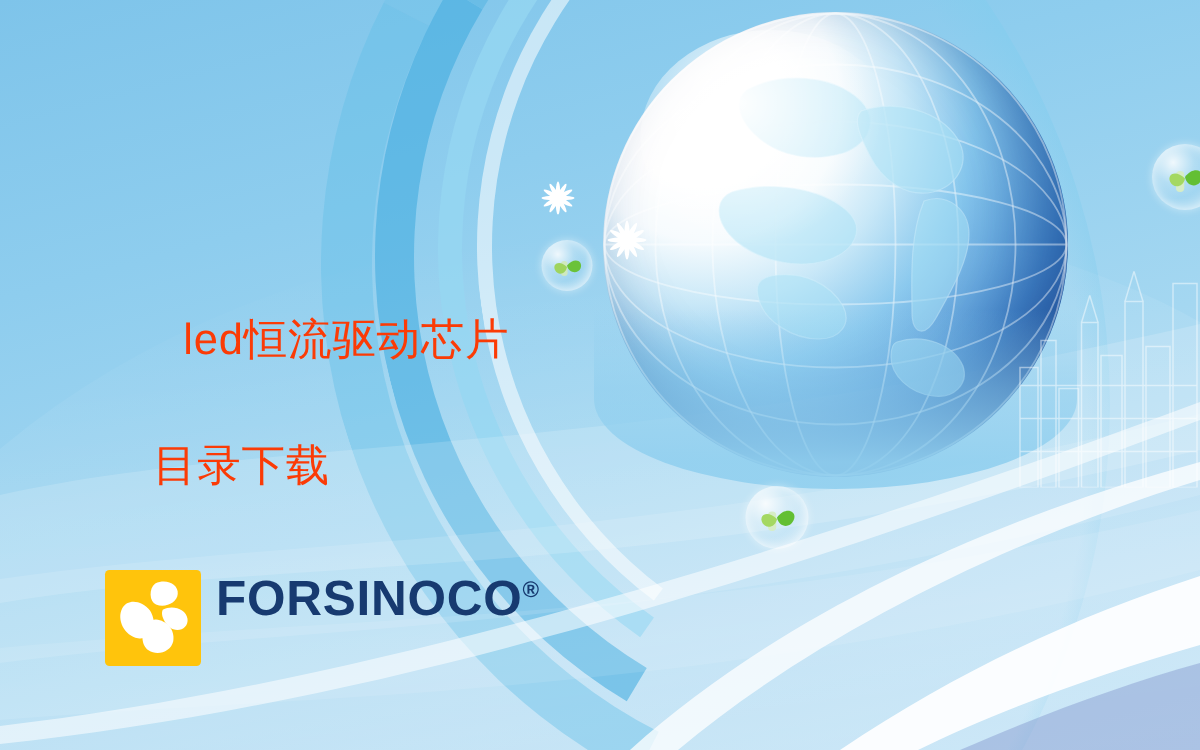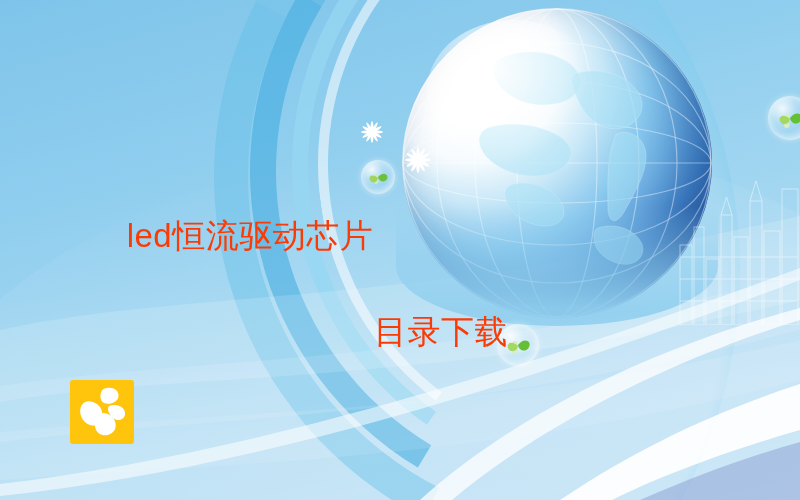--- a/index.html
+++ b/index.html
@@ -91,26 +91,26 @@
       radial-gradient(circle at 32% 28%, rgba(255,255,255,.85) 0%, rgba(255,255,255,.25) 32%, rgba(255,255,255,.06) 55%, rgba(255,255,255,.30) 86%, rgba(255,255,255,.75) 100%);
     box-shadow: inset 0 0 8px rgba(255,255,255,.8), 0 0 6px rgba(255,255,255,.45);
   }
 
   
   .headline {
     position: absolute;
     left: 88px; top: 164px;
     width: 420px;
     color: #fb3b06;
-    font-size: 33px;
+    font-size: 29px;
     line-height: 1.45;
     letter-spacing: .5px;
     white-space: pre;
   }
-  .headline .line2 { display: block; padding-left: 14px; text-align: right; }
+  .headline .line2 { display: block; padding-left: 14px; }
 
   
   .logo {
     position: absolute;
     left: 70px; top: 380px;
     display: flex;
     align-items: flex-start;
   }
   .logo-mark {
     width: 64px; height: 64px;
@@ -270,16 +270,17 @@
       <svg width="64" height="64" viewBox="0 0 64 64">
         <g fill="#ffffff">
           <path d="M33.5 9 C41 5.5 49 9.5 48.5 16 C48 22 40 25.5 34 23 C29.5 21 29 12.5 33.5 9 Z"></path>
           <path d="M30 27 C24.5 20 15 19 11.5 25.5 C7.5 33 13 44 22 45.5 C29 46.7 33.5 40 32.5 34 C32.1 31.4 31.2 28.8 30 27 Z"></path>
           <path d="M38.5 26.5 C45 23 54 26 55 32.5 C55.8 37.8 50.5 41.5 45.5 39.5 C41 37.7 36.5 30.5 38.5 26.5 Z"></path>
           <path d="M34 33 C41 33.5 47 40 45.5 47.5 C44 54.5 35 57.5 29 53.5 C23.5 49.8 24 40 28.5 35.8 C30.3 34.1 32.1 32.9 34 33 Z"></path>
         </g>
       </svg>
     </div>
     <div class="logo-text">
+      <div class="logo-name"><span>FORSINOCO</span><sup>®</sup></div>
     </div>
   </div>
 
 </div>
 
 </body></html>

